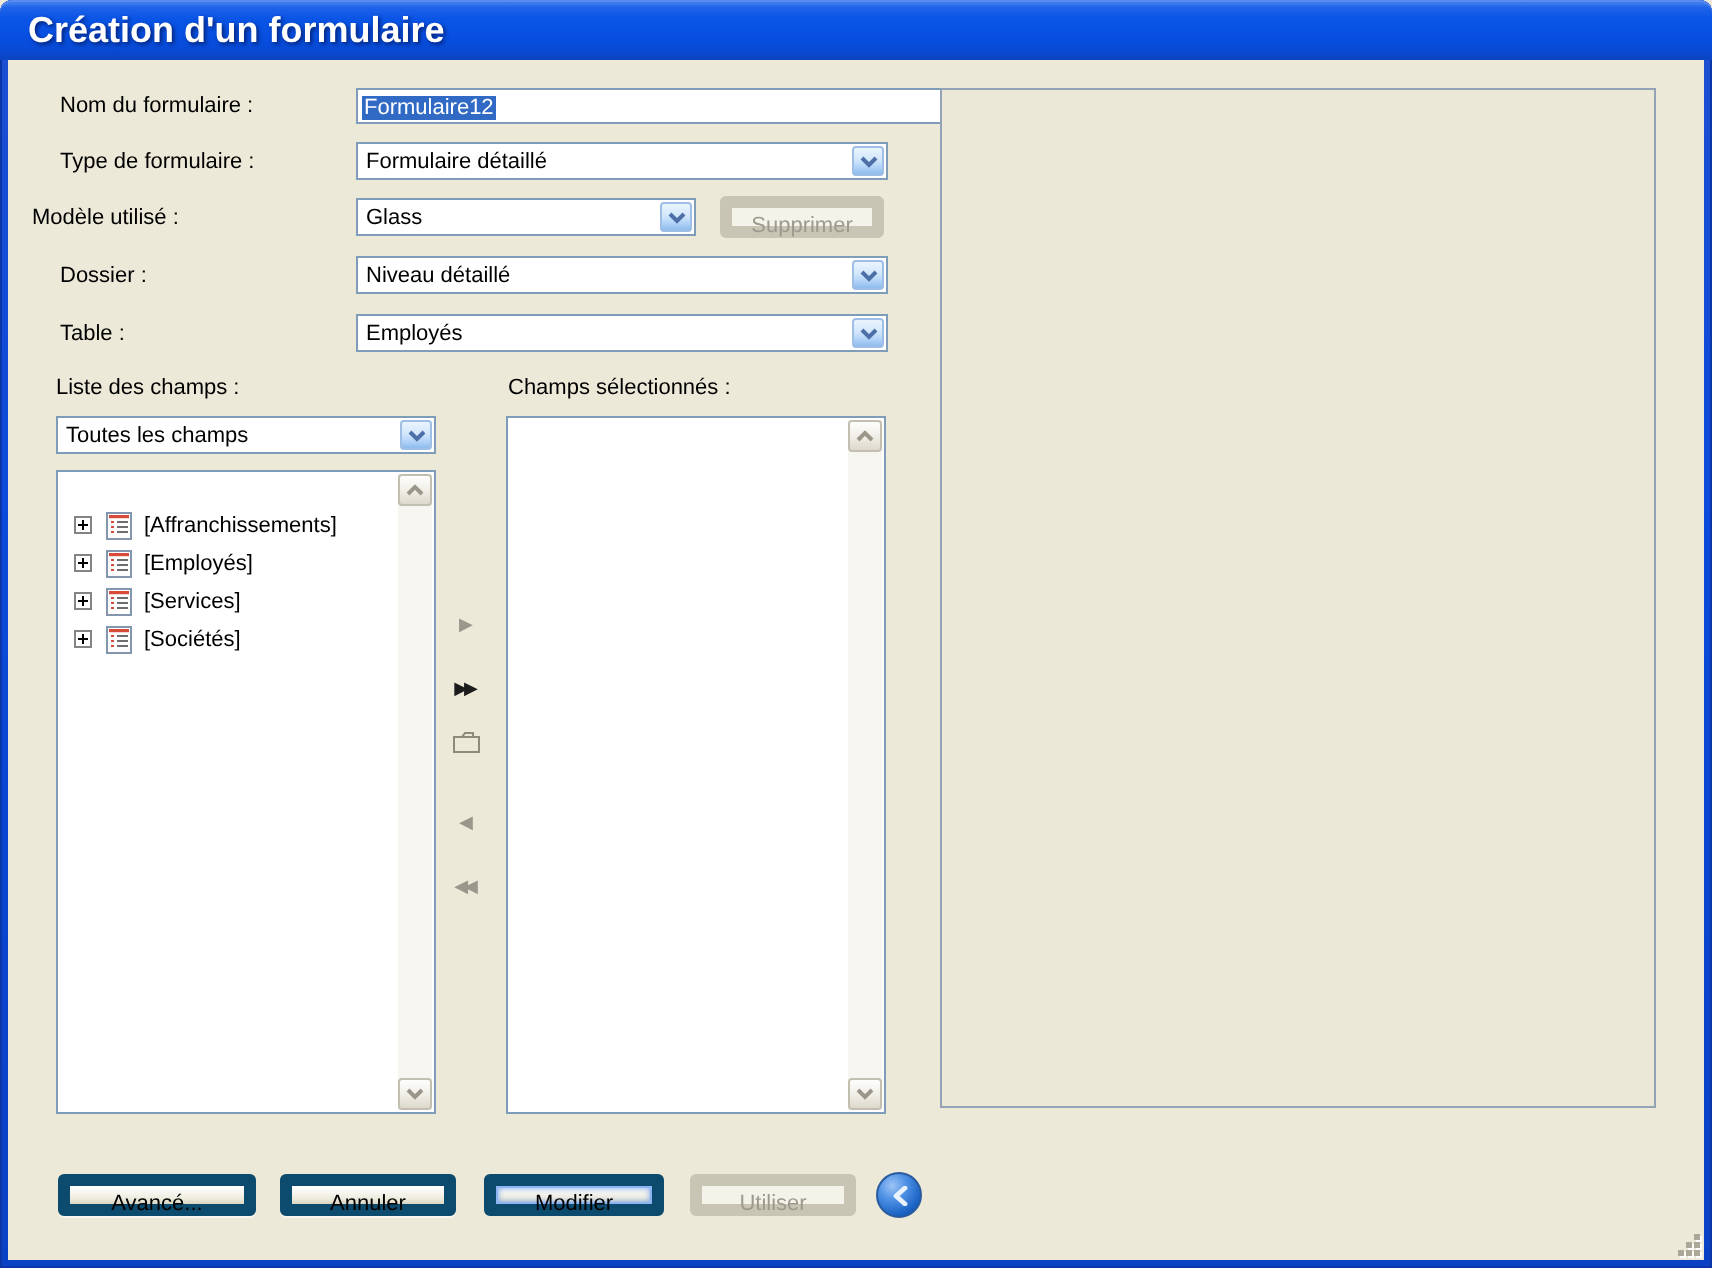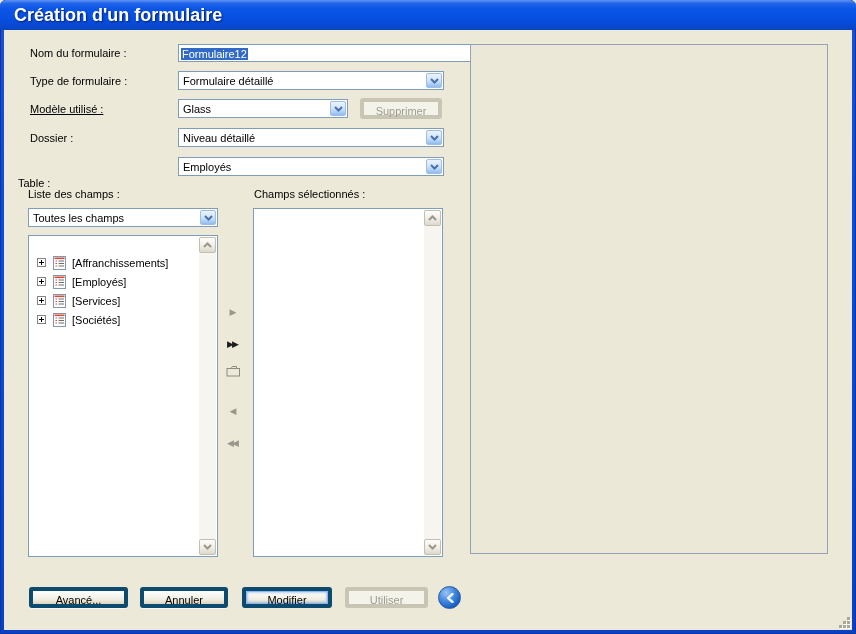--- a/index.html
+++ b/index.html
@@ -55,21 +55,21 @@
   .combo .combo-btn {
     position:absolute; right:1px; top:1px; width:16px; bottom:1px;
     background: linear-gradient(180deg,#EAF4FE 0%,#D3E7FB 45%,#B0D2F7 75%,#8FBBEE 100%);
     border:1px solid #9EBEE6; border-radius:2px;
     display:flex; align-items:center; justify-content:center;
   }
 
   
   .xp-btn {
     position:absolute; height:21px;
-    border:4px solid #0c4a6e; border-radius:3px;
+    border:6px solid #0c4a6e; border-radius:3px;
     background: linear-gradient(180deg,#FFFFFF 0%,#F6F5EE 40%,#EEEBDD 70%,#D9D5C2 100%);
     text-align:center; line-height:19px; font-size:11px; color:#000;
     box-shadow: 0 1px 0 rgba(255,255,255,0.6);
   }
   .xp-btn.default {
     box-shadow: inset 0 0 0 1px #8CB4F2, inset 0 0 3px 1px #77A5EC;
   }
   .xp-btn.disabled {
     background:#F4F3EA; border-color:#C9C5B5; color:#9D9A8D; box-shadow:none;
   }
@@ -134,23 +134,23 @@
 
 <div class="window">
   <div class="titlebar">
     <span class="title-text">Création d'un formulaire</span>
   </div>
 
   <div class="client">
 
     <span class="lbl" style="left:26px; top:17px;">Nom du formulaire :</span>
     <span class="lbl" style="left:26px; top:45px;">Type de formulaire :</span>
-    <span class="lbl" style="left:26px; top:73px;text-decoration:underline;">Modèle utilisé :</span>
+    <span class="lbl" style="left:12px; top:73px;">Modèle utilisé :</span>
     <span class="lbl" style="left:26px; top:102px;">Dossier :</span>
-    <span class="lbl" style="left:14px; top:131px;margin-top:16px;">Table :</span>
+    <span class="lbl" style="left:26px; top:131px;">Table :</span>
 
     <div class="textbox" style="left:174px; top:14px; width:302px;">
       <span class="sel-text">Formulaire12</span>
     </div>
 
     <div class="combo" style="left:174px; top:41px; width:266px;">
       <span class="combo-text">Formulaire détaillé</span>
       <span class="combo-btn">
         <svg width="9" height="6" viewBox="0 0 9 6">
             <path d="M1 1 L4.5 4.5 L8 1" stroke="#4D6FA8" stroke-width="2" fill="none"></path>

